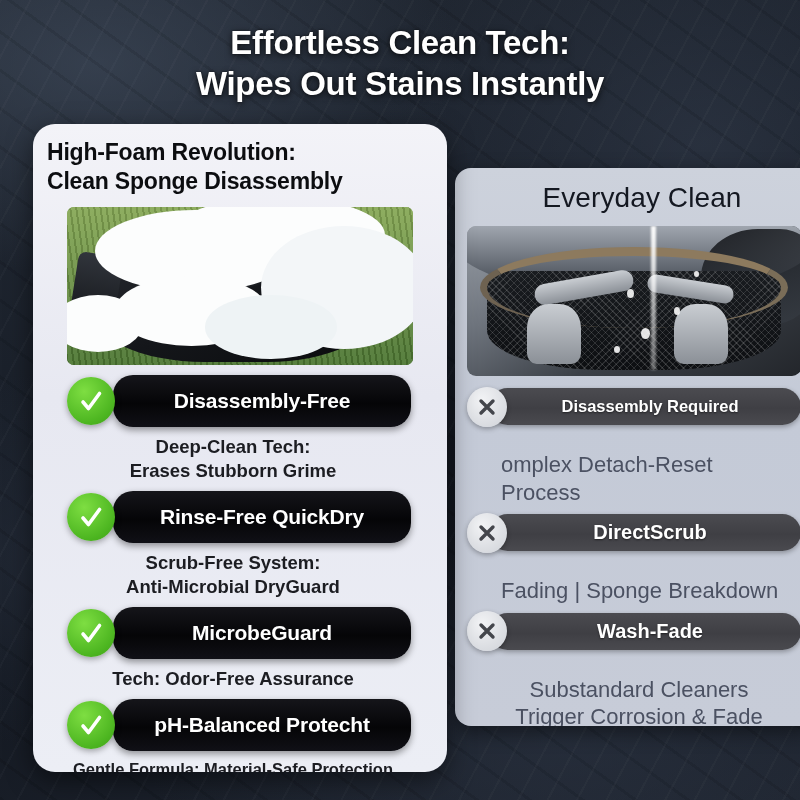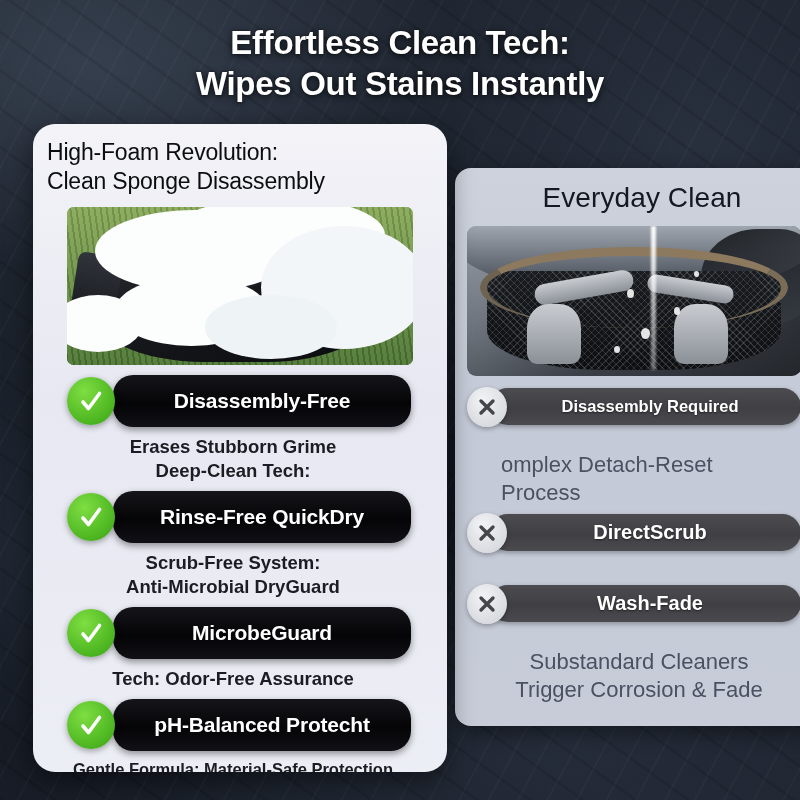--- a/index.html
+++ b/index.html
@@ -143,21 +143,21 @@
     position:absolute;
     left:33px; top:124px; width:414px; height:648px;
     background:linear-gradient(180deg,#f3f3f8 0%,#e7e8f1 42%,#eceef5 100%);
     border-radius:22px;
     box-shadow:0 8px 26px rgba(0,0,0,.5);
     z-index:4;
     overflow:hidden;
   }
   #pro-title{
     padding:14px 14px 6px 14px;
-    font-weight:normal; font-size:23px; color:#0c0d10;
+    font-weight:bold; font-size:23px; color:#0c0d10;
     line-height:1.28; letter-spacing:-.2px;
   }
   #pro-title span{ display:block; }
   #pro-photo{
     margin:4px 34px 10px 34px;
     height:158px; border-radius:7px;
     position:relative; overflow:hidden;
     background:linear-gradient(180deg,#7ba04c 0%,#6e9745 38%,#4f7a34 100%);
   }
   
@@ -271,20 +271,21 @@
   <div class="con-row">
     <div class="con-pill">
       <div class="x-badge">
         <svg width="22" height="22" viewBox="0 0 22 22" aria-hidden="true">
           <path d="M5 5 L17 17 M17 5 L5 17" stroke="#44464c" stroke-width="3.4" stroke-linecap="round" fill="none"></path>
         </svg>
       </div>
       <div class="lbl" style="font-size:20px">DirectScrub</div>
     </div>
     <div class="con-sub">
+      <span>Fading | Sponge Breakdown</span>
     </div>
   </div>
 
   <div class="con-row">
     <div class="con-pill">
       <div class="x-badge">
         <svg width="22" height="22" viewBox="0 0 22 22" aria-hidden="true">
           <path d="M5 5 L17 17 M17 5 L5 17" stroke="#44464c" stroke-width="3.4" stroke-linecap="round" fill="none"></path>
         </svg>
       </div>
@@ -321,22 +322,22 @@
   <div class="pro-row">
     <div class="pro-pill">
       <div class="check-badge">
         <svg width="30" height="30" viewBox="0 0 30 30" aria-hidden="true">
           <path d="M7 16 L12.5 22.5 L23.5 7.5" stroke="#ffffff" stroke-width="3.6" stroke-linecap="round" stroke-linejoin="round" fill="none"></path>
         </svg>
       </div>
       <div class="lbl">Disassembly-Free</div>
     </div>
     <div class="pro-sub">
+      <span>Deep-Clean Tech:</span>
       <span>Erases Stubborn Grime</span>
-      <span>Deep-Clean Tech:</span>
     </div>
   </div>
 
   <div class="pro-row">
     <div class="pro-pill">
       <div class="check-badge">
         <svg width="30" height="30" viewBox="0 0 30 30" aria-hidden="true">
           <path d="M7 16 L12.5 22.5 L23.5 7.5" stroke="#ffffff" stroke-width="3.6" stroke-linecap="round" stroke-linejoin="round" fill="none"></path>
         </svg>
       </div>

